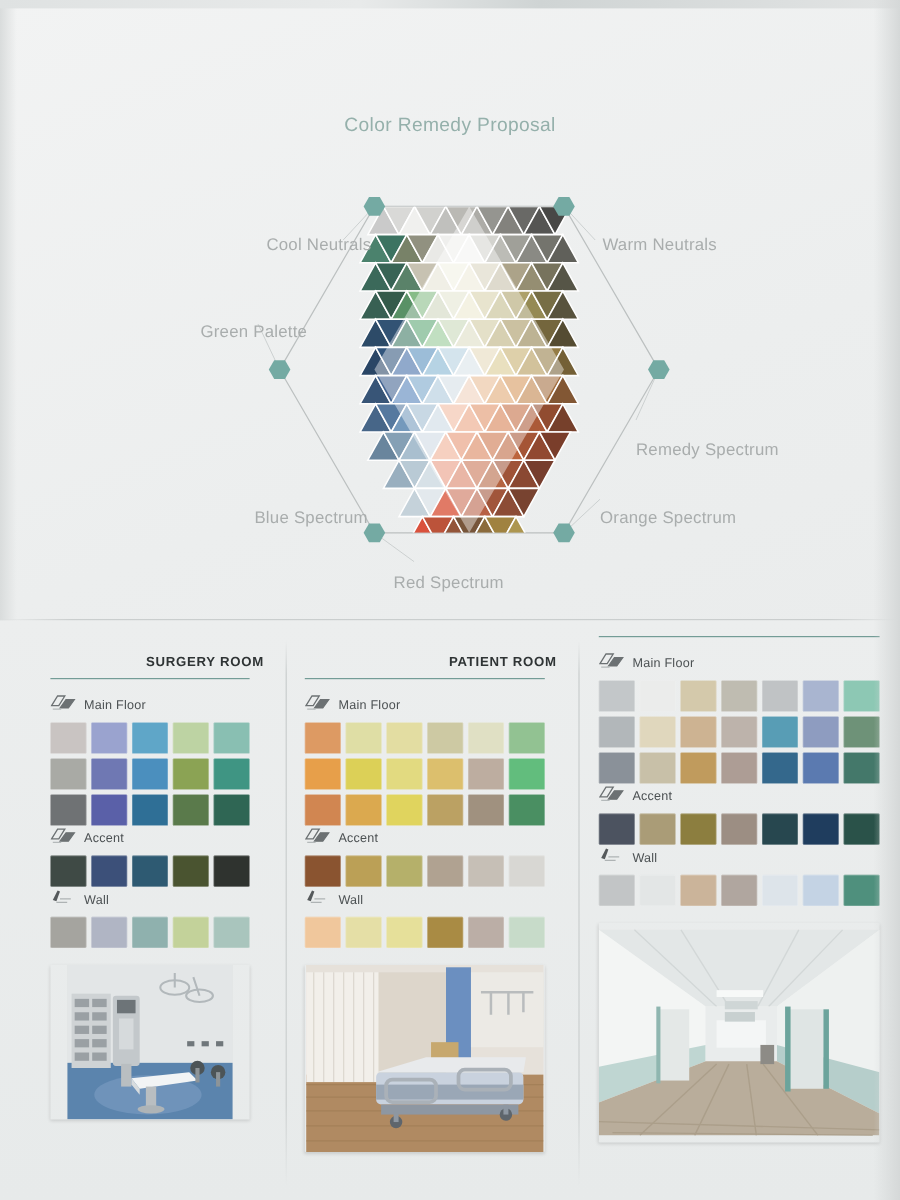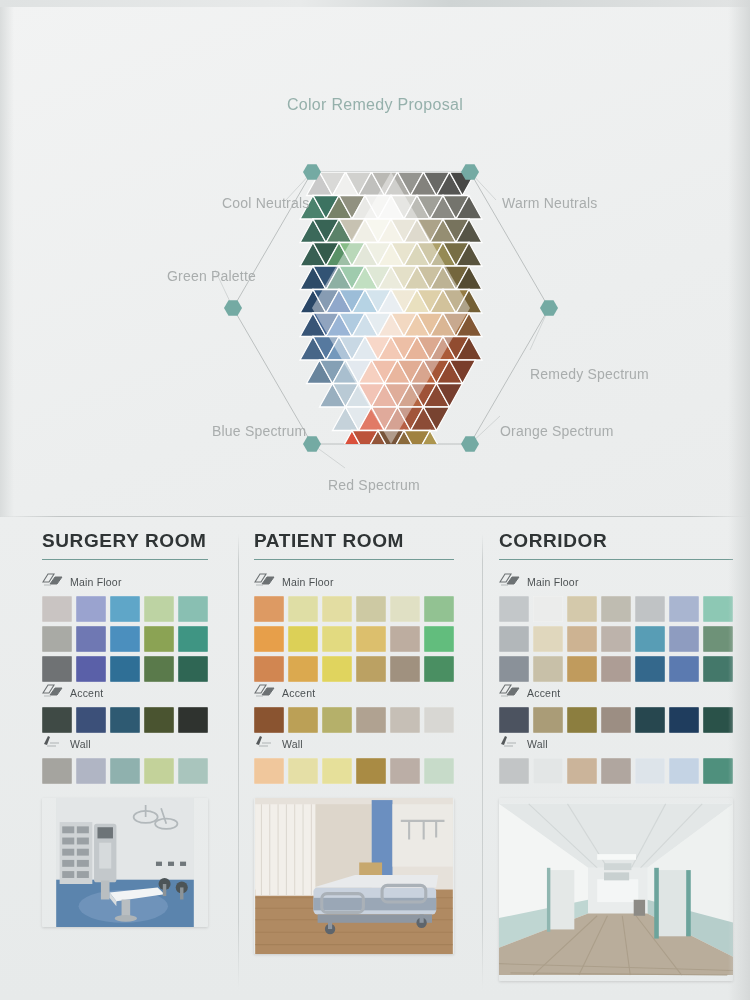--- a/index.html
+++ b/index.html
@@ -59,22 +59,23 @@
   .room{position:absolute;top:530px;}
   #room-0{left:42px;width:178px;}
   #room-1{left:254px;width:210px;}
   #room-2{left:499px;width:224px;}
   .vsep{position:absolute;top:534px;width:1px;height:455px;
     background:linear-gradient(180deg,rgba(200,204,204,0),#c9cdcd 6%,#ccd0d0 85%,rgba(200,204,204,0));}
   #vsep-0{left:238px;}
   #vsep-1{left:482px;}
 
   .room-title{
-    font-size:19px;font-weight:bold;color:#2f3435;letter-spacing:.6px;
-    margin:0 0 7px 0;
+    font-size:11px;font-weight:bold;color:#2f3435;letter-spacing:.6px;
+    margin:16px 0 7px 0;
+    text-align:right;
   }
   .room-rule{height:1.4px;background:#5e8d86;opacity:.85;margin-bottom:14px;}
 
   .grp{margin-bottom:3px;}
   .grp-head{display:flex;align-items:center;gap:6px;margin-bottom:6px;height:16px;}
   .grp-label{font-size:10.5px;color:#4c5153;letter-spacing:.2px;}
 
   .sw-grid{display:grid;gap:4px;}
   .sw{width:30px;height:26px;border-radius:1px;
       box-shadow:0 0 0 .5px rgba(255,255,255,.35) inset;}
@@ -509,21 +510,20 @@
       </g>
       <rect x="60" y="112" width="110" height="8" fill="#8e97a2"></rect>
       <circle cx="72" cy="126" r="5" fill="#5e656c"></circle>
           <circle cx="160" cy="120" r="5" fill="#5e656c"></circle>
       <rect x="70" y="118" width="4" height="8" fill="#8e97a2"></rect>
       <rect x="158" y="112" width="4" height="8" fill="#8e97a2"></rect>
     </svg>
    </div>
     </div>
   <div class="room" id="room-2">
-      <div class="room-title">CORRIDOR</div>
       <div class="room-rule" style="width:234px"></div>
       <div class="grp">
       <div class="grp-head">
         <span class="icon">
   <svg width="22" height="14" viewBox="0 0 22 14">
     <polygon points="1,9 6,1 12,1 7,9" fill="none" stroke="#6c7173" stroke-width="1.1"></polygon>
     <polygon points="8,11 13,4 20,4 15,11" fill="#6c7173" stroke="#6c7173" stroke-width="1"></polygon>
     <line x1="2" y1="12" x2="9" y2="12" stroke="#b4b9ba" stroke-width="1"></line>
   </svg></span>
         <span class="grp-label">Main Floor</span>

